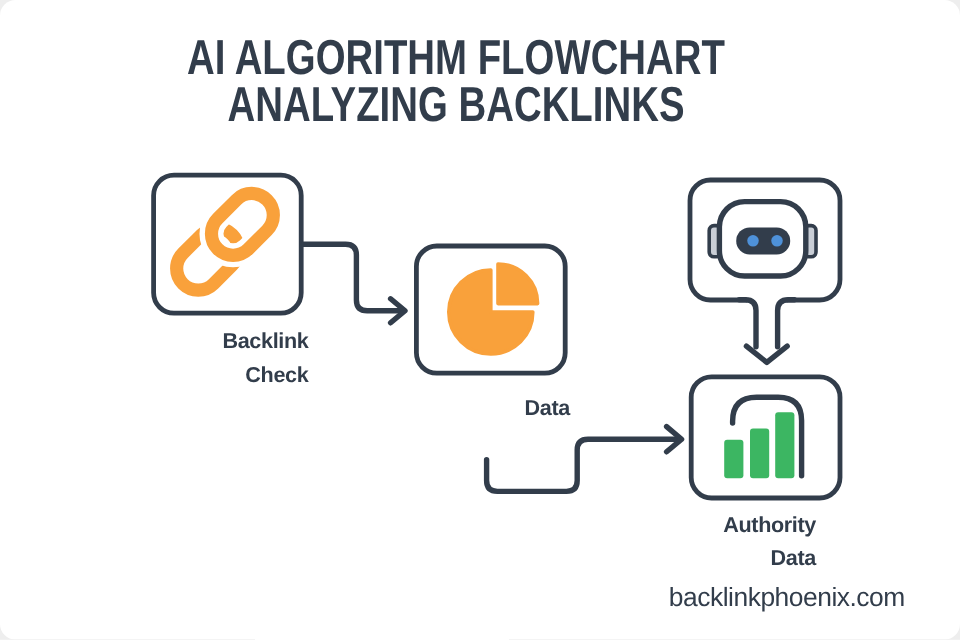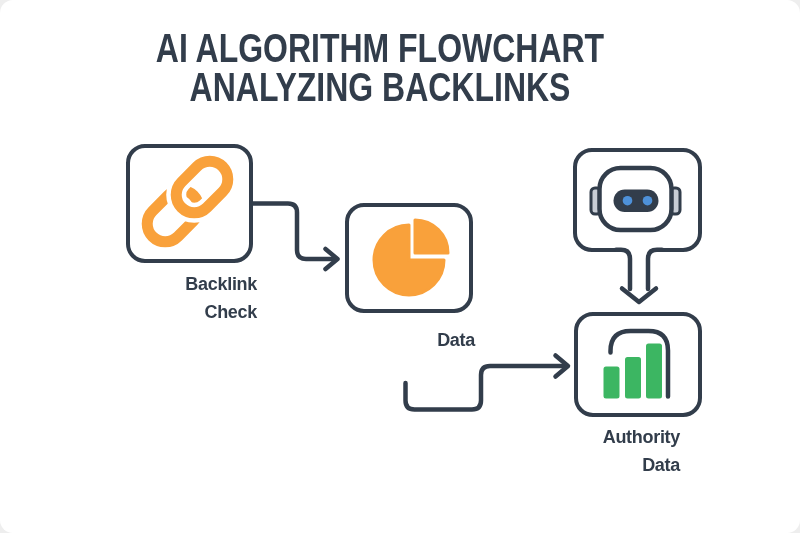--- a/index.html
+++ b/index.html
@@ -117,14 +117,15 @@
 
     <path class="wire" d="M 405.5 383 V 400.5 Q 405.5 409.5 414.5 409.5 H 472 Q 481 409.5 481 400.5 V 375 Q 481 366 490 366 H 563"></path>
     <path class="wire" d="M 555.5 355.5 L 568 366 L 555.5 376.5"></path>
 
     <rect x="622.5" y="246" width="33" height="8" fill="#FFFFFF"></rect>
     <path class="wire" d="M 616 249.8 L 621 249.8 Q 630 249.8 630 258.8 V 289"></path>
     <path class="wire" d="M 662 249.8 L 657 249.8 Q 648 249.8 648 258.8 V 289"></path>
     <path class="wire" d="M 622 288.5 L 639 302 L 656 288.5"></path>
   </svg>
 
+  <div id="watermark">backlinkphoenix.com</div>
 
 </div>
 
 </body></html>

